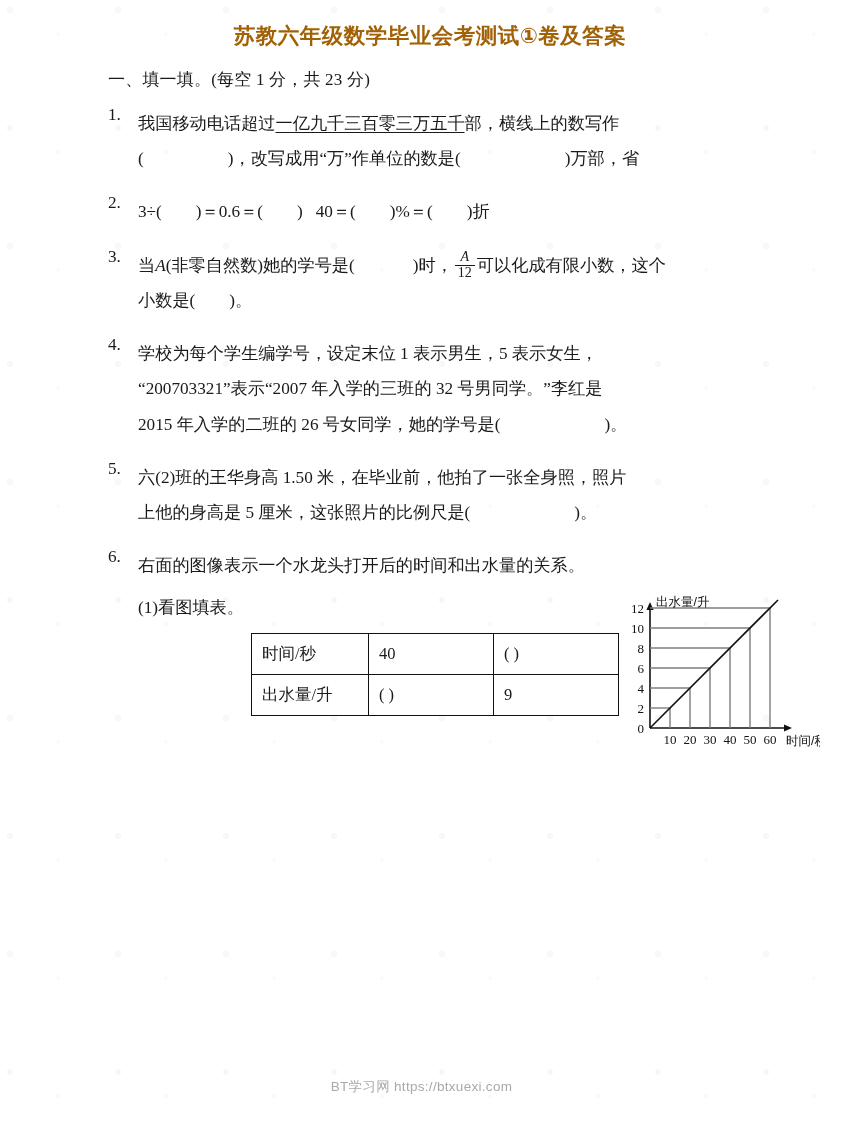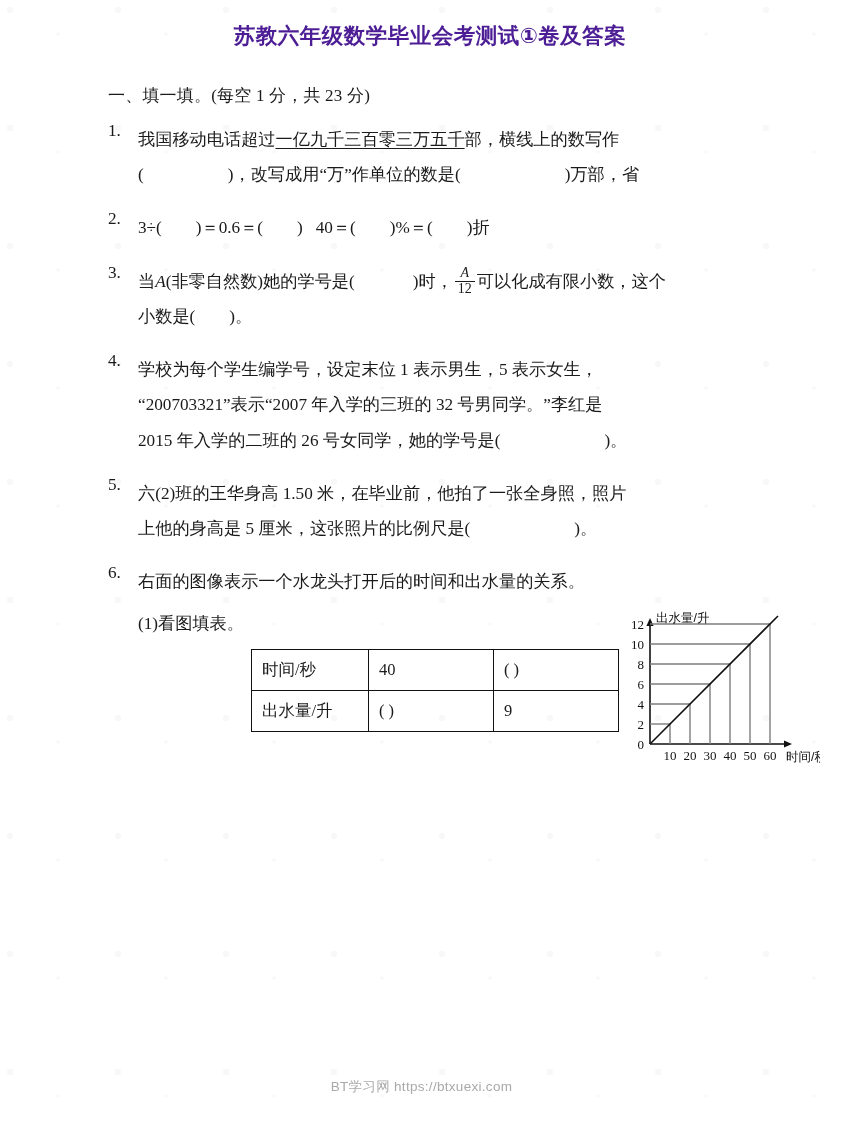--- a/index.html
+++ b/index.html
@@ -37,35 +37,35 @@
     box-sizing: border-box;
     padding: 0;
   }
 
   
   .doc-title {
     text-align: center;
     font-family: "Liberation Sans", "DejaVu Sans", sans-serif;
     font-weight: bold;
     font-size: 21.5px;
-    color: #4c1d95;
+    color: #a16207;
     letter-spacing: 0.5px;
     padding-top: 24px;
     line-height: 1.2;
   }
 
   
   .content {
     padding: 0 78px 0 108px;
     font-size: 17.2px;
     line-height: 1.0;
   }
 
   .section-head {
-    margin-top: 37px;
+    margin-top: 21px;
     font-size: 17px;
     letter-spacing: 0.2px;
   }
 
   .q {
     display: flex;
     margin-top: 18px;
     font-size: 17.2px;
   }
   .q-num {

